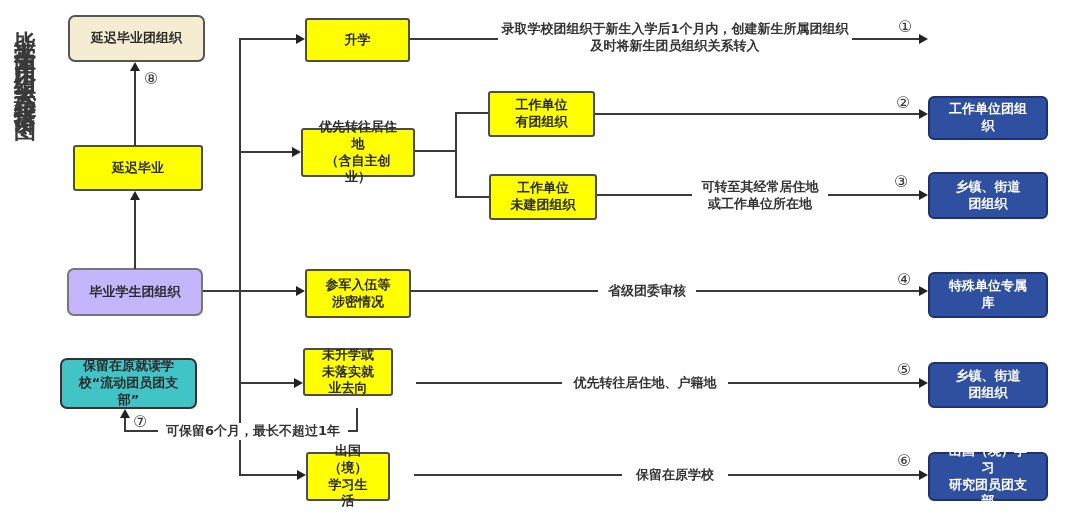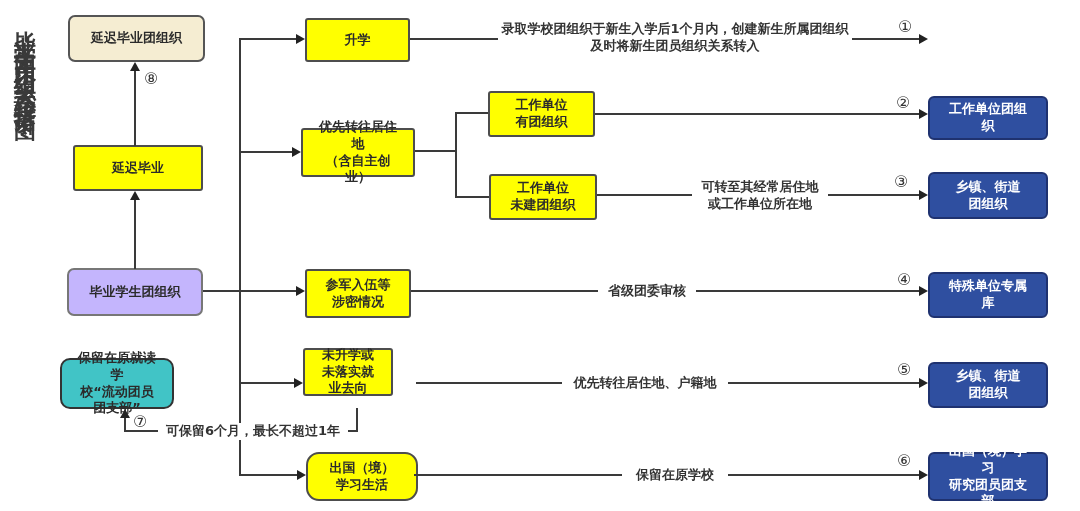--- a/index.html
+++ b/index.html
@@ -41,35 +41,35 @@
 </head>
 <body>
 
 <div id="stage">
 
   <div class="vtitle">毕业学生团员团组织关系转接指引图</div>
 
   <div class="box beige" style="left:68px;top:15px;width:137px;height:47px;">延迟毕业团组织</div>
   <div class="box yellow" style="left:73px;top:145px;width:130px;height:46px;">延迟毕业</div>
   <div class="box whitebox" style="left:67px;top:268px;width:136px;height:48px;">毕业学生团组织</div>
-  <div class="box teal" style="left:60px;top:358px;width:114px;height:51px;border-radius:10px;">保留在原就读学
+  <div class="box teal" style="left:60px;top:358px;width:137px;height:51px;">保留在原就读学
 校“流动团员团支部”</div>
 
   <div class="box yellow" style="left:305px;top:18px;width:105px;height:44px;">升学</div>
   <div class="box yellow" style="left:301px;top:128px;width:114px;height:49px;">优先转往居住地
 （含自主创业）</div>
   <div class="box yellow" style="left:488px;top:91px;width:107px;height:46px;">工作单位
 有团组织</div>
   <div class="box yellow" style="left:489px;top:174px;width:108px;height:46px;">工作单位
 未建团组织</div>
   <div class="box yellow" style="left:305px;top:269px;width:106px;height:49px;">参军入伍等
 涉密情况</div>
   <div class="box yellow" style="left:303px;top:348px;width:90px;height:48px;">未升学或
 未落实就业去向</div>
-  <div class="box yellow" style="left:306px;top:452px;width:112px;height:49px;border-radius:13px;">出国（境）
+  <div class="box yellow" style="left:306px;top:452px;width:84px;height:49px;">出国（境）
 学习生活</div>
 
   <div class="box blue" style="left:928px;top:96px;width:120px;height:44px;">工作单位团组织</div>
   <div class="box blue" style="left:928px;top:172px;width:120px;height:47px;">乡镇、街道
 团组织</div>
   <div class="box blue" style="left:928px;top:272px;width:120px;height:46px;">特殊单位专属库</div>
   <div class="box blue" style="left:928px;top:362px;width:120px;height:46px;">乡镇、街道
 团组织</div>
   <div class="box blue" style="left:928px;top:452px;width:120px;height:49px;">出国（境）学习
 研究团员团支部</div>

